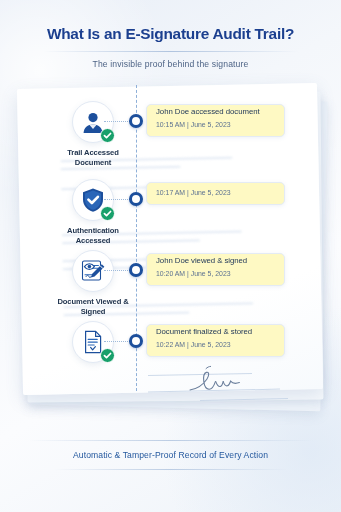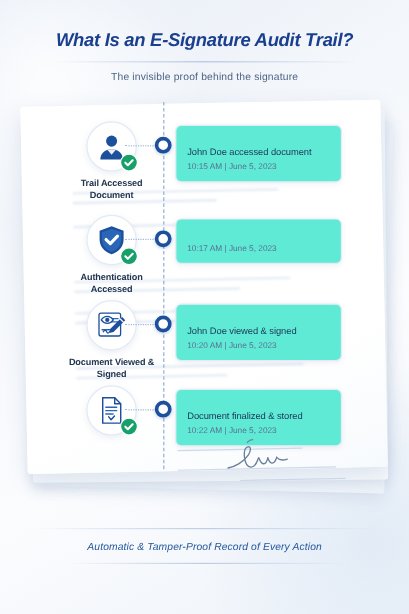--- a/index.html
+++ b/index.html
@@ -41,21 +41,20 @@
     text-align: center;
     padding-top: 24px;
   }
   .title {
     font-size: 15.4px;
     font-weight: bold;
     color: #1b3f8f;
     letter-spacing: -0.25px;
     line-height: 20px;
     padding: 0 10px;
-    font-style: italic;
   }
   .title-rule {
     width: 256px;
     height: 1px;
     margin: 7px auto 0;
     background: linear-gradient(to right, rgba(170,190,220,0), rgba(160,184,216,0.8), rgba(170,190,220,0));
   }
   .subtitle {
     margin-top: 7px;
     font-size: 8.6px;
@@ -199,22 +198,22 @@
     border: 3.4px solid #1c4f9c;
     box-shadow: 0 1px 3px rgba(28,79,156,0.28);
   }
 
   
   .card {
     position: absolute;
     left: 146px;
     top: 3px;
     width: 139px;
-    padding: 17px 8px 7px 9px;
-    background: #5eead4;
+    padding: 2px 8px 7px 9px;
+    background: #fef9c3;
     border: 1px solid #e4ebf4;
     border-radius: 5px;
     box-shadow: 0 1px 4px rgba(90,120,165,0.10);
   }
   .card-title {
     font-size: 7.8px;
     color: #1d3557;
     line-height: 10px;
     letter-spacing: -0.05px;
   }
@@ -254,21 +253,20 @@
   }
   .footer-rule {
     width: 286px;
     height: 1px;
     margin: 0 auto 9px;
     background: linear-gradient(to right, rgba(170,190,220,0), rgba(163,186,217,0.7), rgba(170,190,220,0));
   }
   .footer-rule.below { margin: 9px auto 0; width: 234px; }
   .footer-text {
     font-size: 8.6px;
-    font-style: italic;
     color: #24589e;
     letter-spacing: 0.1px;
   }
 </style>
 </head>
 <body>
 
 <div class="glow-a"></div>
 <div class="glow-b"></div>
 

